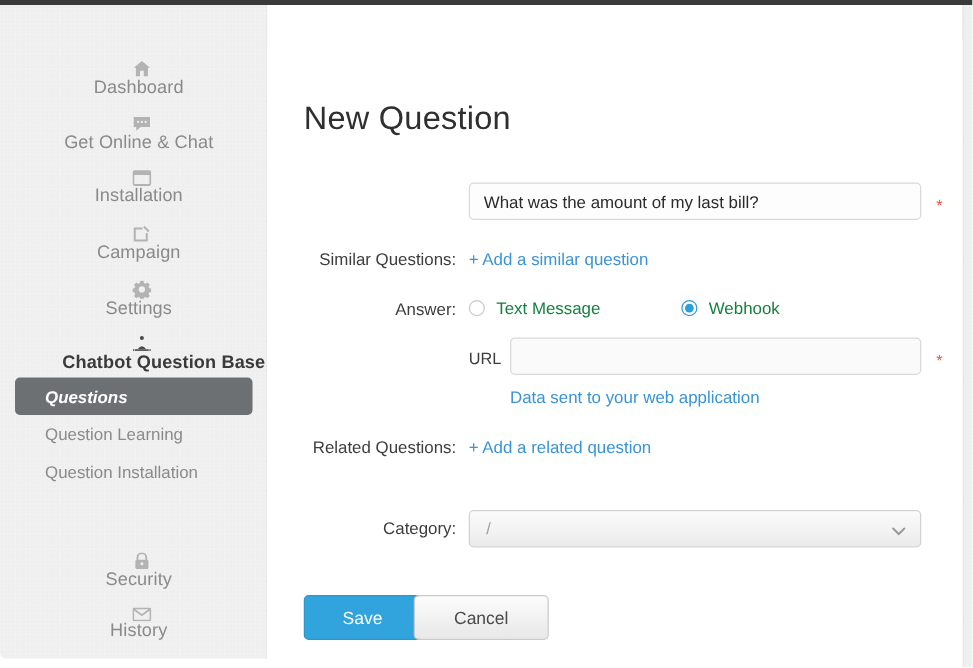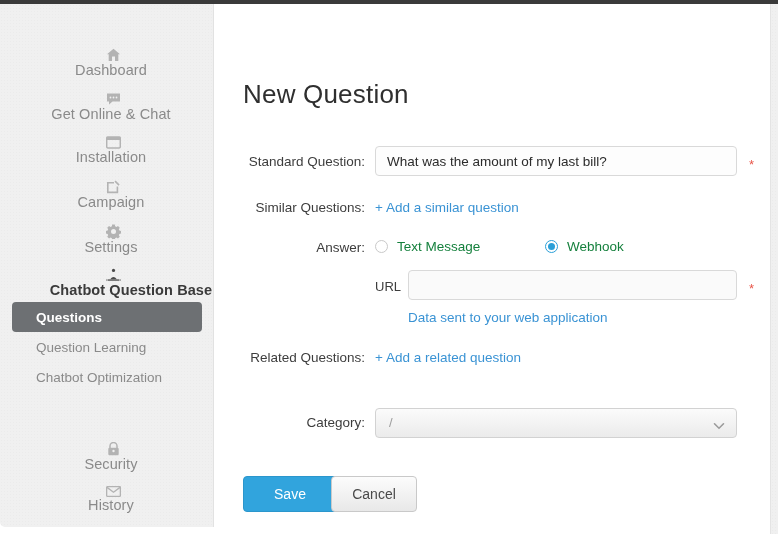--- a/index.html
+++ b/index.html
@@ -96,20 +96,21 @@
     cursor: pointer;
   }
   .sub-item .sub-label {
     margin-left: 24px;
     font-size: 13.5px;
     color: #8a8a8a;
     white-space: nowrap;
   }
   .sub-item.active {
     background: #6d7073;
+    font-style: italic;
   }
   .sub-item.active .sub-label {
     color: #ffffff;
     font-weight: bold;
   }
 
   
   #content {
     position: absolute;
     top: 32px;
@@ -281,21 +282,21 @@
   }
   #btn-save {
     left: 29px;
     width: 94px;
     background: #31a4dd;
     color: #ffffff;
     border-color: #2b96cc;
   }
   #btn-cancel {
     left: 117px;
-    width: 86px;
+    width: 108px;
     background: linear-gradient(180deg, #fcfcfc 0%, #e8e8e8 100%);
     color: #4a4a4a;
     border-color: #c9c9c9;
   }
 </style>
 </head>
 <body>
 
 <div id="app">
 
@@ -367,21 +368,21 @@
       <span class="nav-label">Chatbot Question Base</span>
     </div>
 
     <div class="sub-item active" style="top:298px">
       <span class="sub-label">Questions</span>
     </div>
     <div class="sub-item" style="top:328px">
       <span class="sub-label">Question Learning</span>
     </div>
     <div class="sub-item" style="top:358px">
-      <span class="sub-label">Chatbot Optimization</span>
+      <span class="sub-label">Question Installation</span>
     </div>
 
     <div class="nav-item" style="top:438px">
       <span class="nav-icon">
         <svg width="13" height="14" viewBox="0 0 13 14">
           <path d="M3 6 v-2 a3.5 3.5 0 0 1 7 0 v2" fill="none" stroke="#b3b3b3" stroke-width="1.5"></path>
           <rect x="1.3" y="5.8" width="10.4" height="7.4" rx="1.2" fill="#b3b3b3"></rect>
           <circle cx="6.5" cy="9" r="1.2" fill="#f0f0f0"></circle>
         </svg>
       </span>
@@ -400,21 +401,20 @@
 
   </nav>
 
   <div id="right-strip"></div>
 
   <main id="content">
 
     <h1 id="page-title">New Question</h1>
 
     <div class="frow" style="top:114px; height:34px">
-      <span class="flabel" style="top:8px">Standard Question:</span>
       <div class="fctl" style="top:0">
         <input class="tinput" type="text" value="What was the amount of my last bill?" style="">
       </div>
       <span class="req" style="left:535px; top:12px">*</span>
     </div>
 
     <div class="frow" style="top:166px; height:22px">
       <span class="flabel" style="top:2px">Similar Questions:</span>
       <a class="flink fctl" style="top:2px" href="#">+ Add a similar question</a>
     </div>

